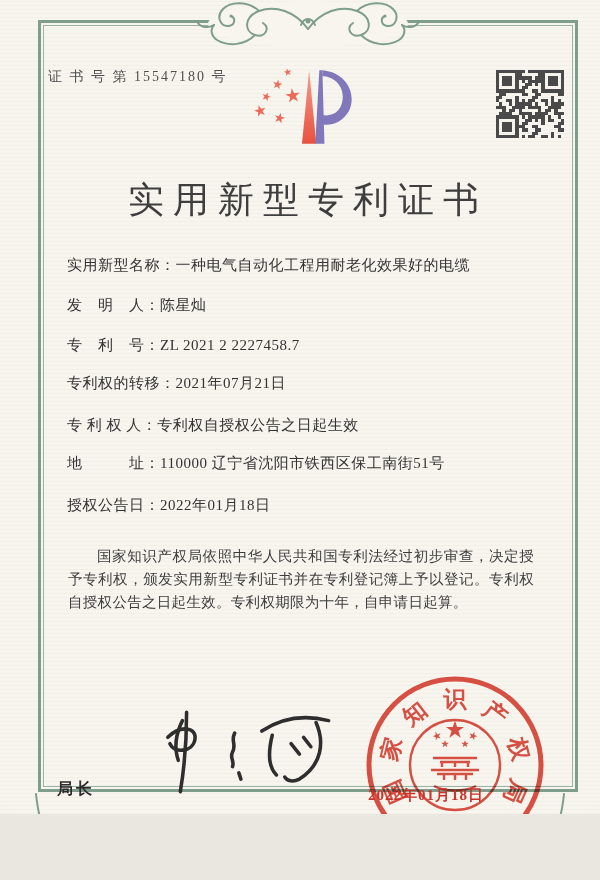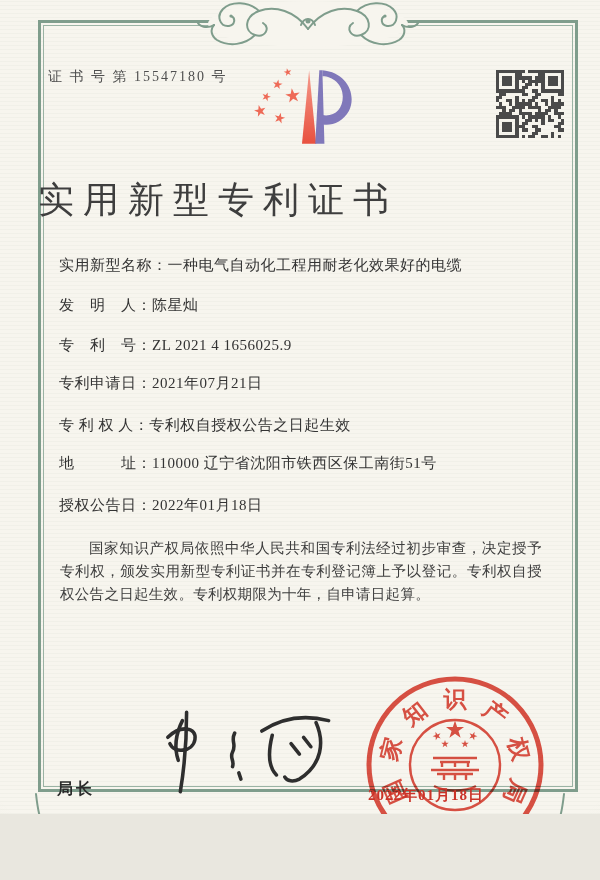--- a/index.html
+++ b/index.html
@@ -31,33 +31,33 @@
 
   .cert-no{
     position:absolute;left:48px;top:68px;
     font-size:14px;letter-spacing:2px;color:#4f4f4f;z-index:4;
   }
   .logo{position:absolute;left:252px;top:64px;width:102px;height:90px;z-index:4;}
   .qr{position:absolute;left:496px;top:70px;width:68px;height:68px;z-index:4;fill:#4a4a4a;}
 
   .page-title{
     position:absolute;left:38px;right:22px;top:176px;
-    text-align:left;font-size:36px;letter-spacing:9px;color:#3e3e3e;
+    text-align:center;font-size:36px;letter-spacing:9px;color:#3e3e3e;
     font-weight:500;z-index:4;
   }
 
   .fields{position:absolute;left:55px;right:40px;top:0;z-index:4;}
-  .field-row{position:absolute;left:4px;right:0;font-size:15px;color:#333;letter-spacing:0.5px;white-space:nowrap;}
+  .field-row{position:absolute;left:12px;right:0;font-size:15px;color:#333;letter-spacing:0.5px;white-space:nowrap;}
   .field-row .lbl{color:#333;}
   .row1{top:256px}.row2{top:296px}.row3{top:336px}.row4{top:374px}
   .row5{top:416px}.row6{top:454px}.row7{top:496px;display:flex;gap:39px;}
 
   .paras{position:absolute;left:52px;right:50px;top:529px;z-index:4;}
   .paras p{
-    margin:8px;text-indent:2em;line-height:23px;font-size:14.5px;color:#3d3d3d;
+    margin:16px;text-indent:2em;line-height:23px;font-size:14.5px;color:#3d3d3d;
     text-align:justify;letter-spacing:0.3px;
   }
 
   .director{position:absolute;left:57px;top:779px;z-index:5;color:#2b2b2b;}
   .director .t{font-size:16px;font-weight:600;letter-spacing:3px;}
   .director .n{font-size:16px;font-weight:700;letter-spacing:2px;margin-top:17px;}
 
   .signature{position:absolute;left:138px;top:706px;width:210px;height:94px;z-index:5;}
 
   .seal{position:absolute;left:360px;top:670px;width:190px;height:190px;z-index:4;
@@ -405,24 +405,24 @@
   <div class="page-title">实用新型专利证书</div>
 
   <div class="fields">
     <div class="field-row row1">
       <span class="lbl">实用新型名称：</span><span class="val">一种电气自动化工程用耐老化效果好的电缆</span>
     </div>
     <div class="field-row row2">
       <span class="lbl">发　明　人：</span><span class="val">陈星灿</span>
     </div>
     <div class="field-row row3">
-      <span class="lbl">专　利　号：</span><span class="val">ZL 2021 4 1656025.9</span>
+      <span class="lbl">专　利　号：</span><span class="val">ZL 2021 2 2227458.7</span>
     </div>
     <div class="field-row row4">
-      <span class="lbl">专利申请日：</span><span class="val">2021年07月21日</span>
+      <span class="lbl">专利权的转移：</span><span class="val">2021年07月21日</span>
     </div>
     <div class="field-row row5">
       <span class="lbl">专 利 权 人：</span><span class="val">专利权自授权公告之日起生效</span>
     </div>
     <div class="field-row row6">
       <span class="lbl">地　　　址：</span><span class="val">110000 辽宁省沈阳市铁西区保工南街51号</span>
     </div>
     <div class="field-row row7">
       <span>
         <span class="lbl">授权公告日：</span><span class="val">2022年01月18日</span>

